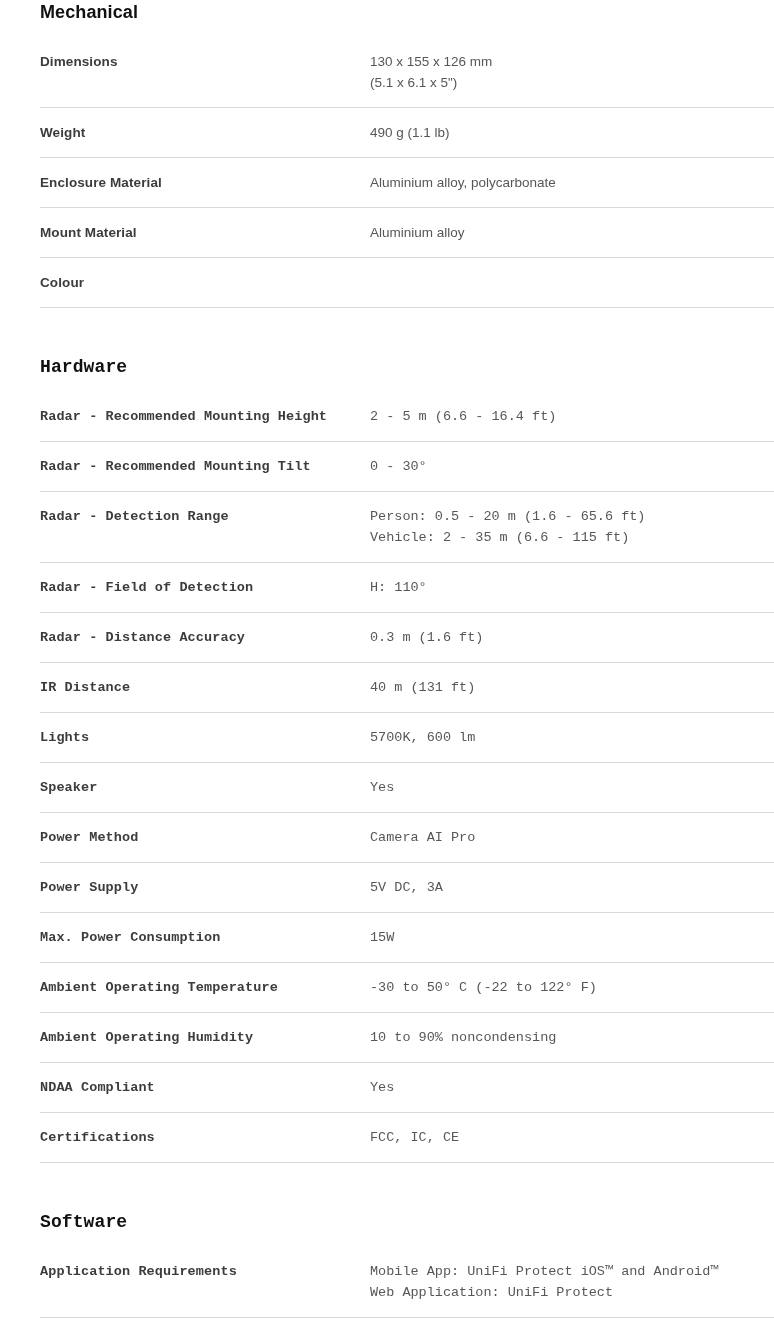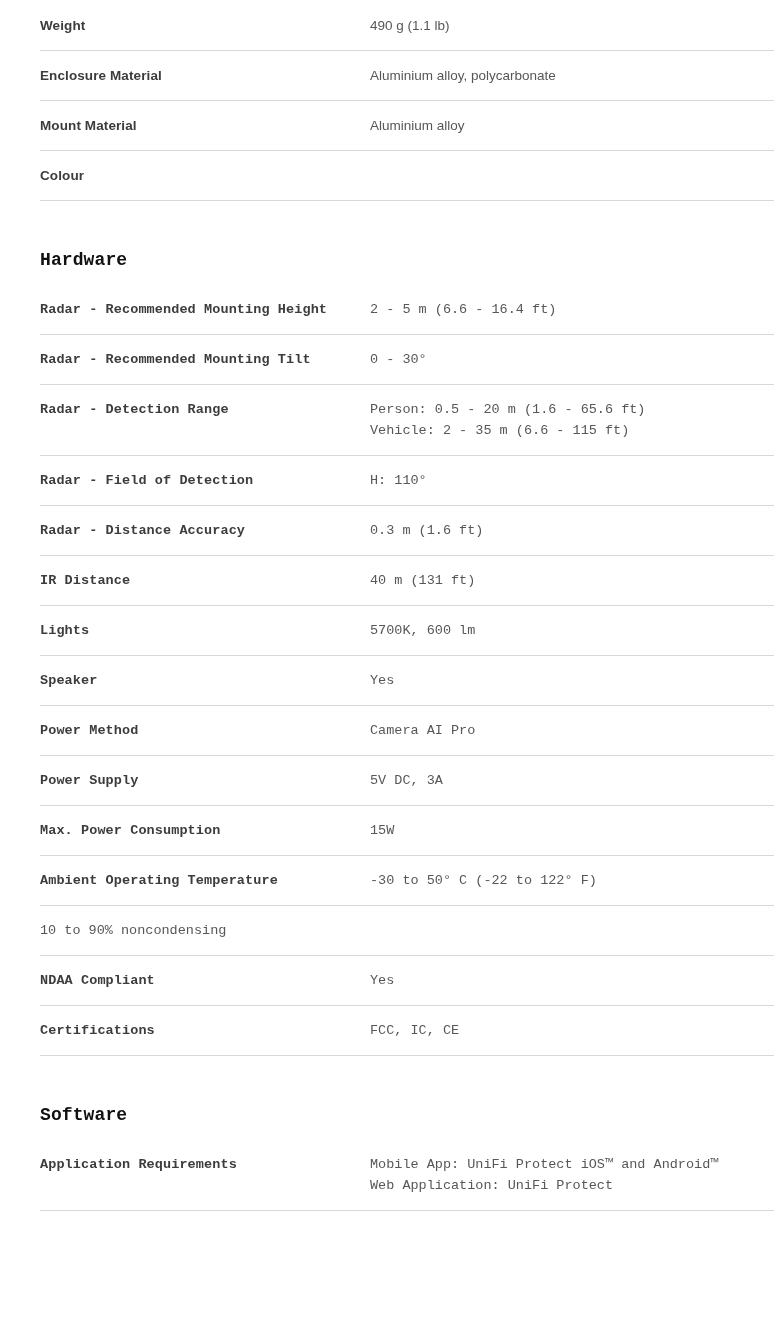--- a/index.html
+++ b/index.html
@@ -61,21 +61,29 @@
     font-weight:400;
     color:var(--value-color);
   }
 </style>
 </head>
 <body>
 
 <div class="page">
 
   <div class="section">
-
+    <h2 class="section-title">Mechanical</h2>
+
+    <div class="spec-row">
+      <div class="spec-label">Dimensions</div>
+      <div class="spec-value">
+        <div>130 x 155 x 126 mm</div>
+        <div>(5.1 x 6.1 x 5")</div>
+      </div>
+    </div>
 
     <div class="spec-row">
       <div class="spec-label">Weight</div>
       <div class="spec-value">
         <div>490 g (1.1 lb)</div>
       </div>
     </div>
 
     <div class="spec-row">
       <div class="spec-label">Enclosure Material</div>
@@ -178,20 +186,21 @@
     </div>
 
     <div class="spec-row">
       <div class="spec-label">Ambient Operating Temperature</div>
       <div class="spec-value">
         <div>-30 to 50° C (-22 to 122° F)</div>
       </div>
     </div>
 
     <div class="spec-row">
+      <div class="spec-label">Ambient Operating Humidity</div>
       <div class="spec-value">
         <div>10 to 90% noncondensing</div>
       </div>
     </div>
 
     <div class="spec-row">
       <div class="spec-label">NDAA Compliant</div>
       <div class="spec-value">
         <div>Yes</div>
       </div>

